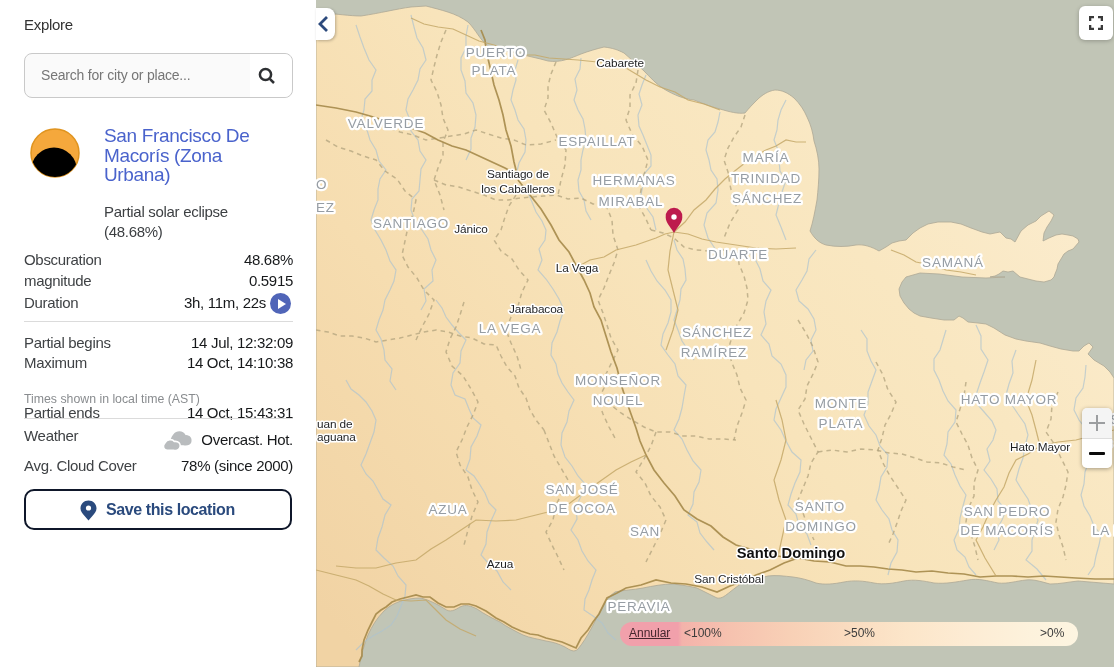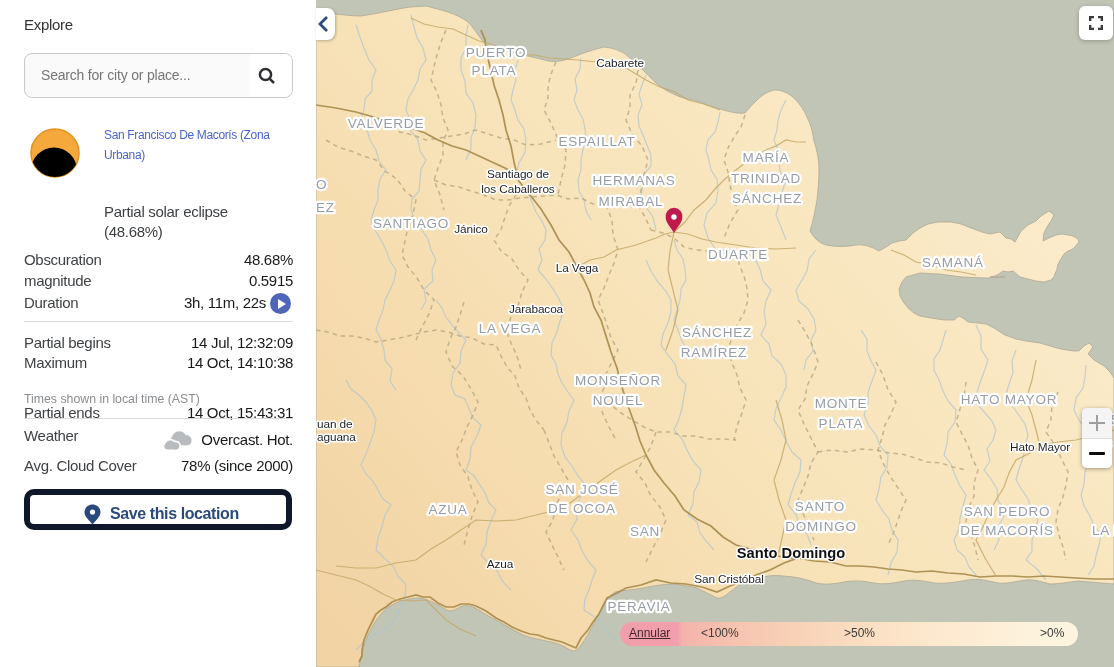--- a/index.html
+++ b/index.html
@@ -5,30 +5,30 @@
   * { margin:0; padding:0; box-sizing:border-box; }
   html,body { width:1114px; height:667px; overflow:hidden; font-family:"Liberation Sans", sans-serif; background:#fff; }
   #sidebar { position:absolute; left:0; top:0; width:316px; height:667px; background:#fff; z-index:5; }
   .sb { position:absolute; }
   #explore { left:24px; top:16px; font-size:15px; letter-spacing:-0.3px; color:#333; }
   #searchbox { left:24px; top:53px; width:269px; height:45px; border:1px solid #c9c9c9; border-radius:8px; background:#fafafa;padding-left:20px; }
   #searchbox .btn { position:absolute; right:0; top:0; width:42px; height:43px; background:#fff; border-radius:0 8px 8px 0; }
   #searchbox .ph { position:absolute; left:16px; top:13px; font-size:14px; letter-spacing:-0.2px; color:#767676; }
   #searchbox svg { position:absolute; right:16px; top:13px; }
   #ecl { left:30px; top:128px; }
-  #title { left:104px; top:126px; font-size:12px; letter-spacing:-0.35px; line-height:19.5px; color:#4a63cc; width:180px; }
+  #title { left:104px; top:126px; font-size:19px; letter-spacing:-0.35px; line-height:19.5px; color:#4a63cc; width:180px; }
   #graytxt { left:104px; top:164px; font-size:15px; letter-spacing:-0.3px; line-height:19px; color:#6b7074; }
   #pse { left:104px; top:202px; font-size:15px; letter-spacing:-0.3px; line-height:19.5px; color:#3c3f42; }
   .row { left:24px; width:269px; font-size:15px; letter-spacing:-0.3px; color:#3f4245; }
   .row b { position:absolute; right:0; top:0; font-weight:normal; color:#17191b; }
   .hr { left:24px; width:269px; height:1px; background:#dbdbdb; }
   #playbtn { left:270px; top:293px; width:21px; height:21px; border-radius:50%; background:#5065b8; }
   #playbtn i { position:absolute; left:8px; top:5.5px; width:0; height:0; border-left:8px solid #fff; border-top:5px solid transparent; border-bottom:5px solid transparent; }
   #times { left:24px; top:392px; font-size:12.3px; color:#898c8f; }
-  #savebtn { left:24px; top:489px; width:268px; height:41px; border:6px solid #0f172a; border-radius:10px; }
+  #savebtn { left:24px; top:489px; width:268px; height:41px; border:2px solid #0f172a; border-radius:10px; }
   #savebtn span { position:absolute; left:80px; top:10px; font-size:16px; letter-spacing:-0.4px; font-weight:bold; color:#2a4a7d; }
   #savebtn svg { position:absolute; left:54px; top:9px; }
   #map { position:absolute; left:316px; top:0; width:798px; height:488px; background:#5eead4; }
   #colltab { position:absolute; left:0; top:8px; width:19px; height:32px; background:#fff; border-radius:0 8px 8px 0; box-shadow:1px 1px 3px rgba(0,0,0,.25); z-index:9; }
   #fsbtn { position:absolute; right:1px; top:6px; width:34px; height:34px; background:#fff; border-radius:6px; box-shadow:0 1px 4px rgba(0,0,0,.25); z-index:9; }
   #fsbtn svg { position:absolute; left:10px; top:10px; }
   #zoomctl { position:absolute; right:2px; bottom:20px; width:30px; height:60px; border-radius:5px; box-shadow:0 1px 4px rgba(0,0,0,.35); overflow:hidden; z-index:9; }
   #zin  { position:relative; width:30px; height:30px; background:#f4f4f4; }
   #zin i, #zin b { position:absolute; background:#9c9ea0; }
   #zin i { left:7px; top:13.7px; width:16px; height:2.6px; }
@@ -180,21 +180,21 @@
       <div id="zin">
         <i></i>
         <b></b>
       </div>
       <div id="zout">
         <i></i>
       </div>
     </div>
   <div id="legend">
     <span style="left:9px;color:#46262e;text-decoration:underline;">Annular</span>
-    <span style="left:81px;text-align:right;">&lt;100%</span>
+    <span style="left:64px;text-align:right;">&lt;100%</span>
     <span style="left:224px;">&gt;50%</span>
     <span style="left:420px;">&gt;0%</span>
   </div>
 </div>
 <div id="sidebar">
   <div id="explore" class="sb">Explore</div>
   <div id="searchbox" class="sb">
       <div class="btn"></div>
       <span class="ph">Search for city or place...</span>
     <svg width="18" height="18" viewBox="0 0 18 18" fill="none" stroke="#2e3033" stroke-width="2.5">

